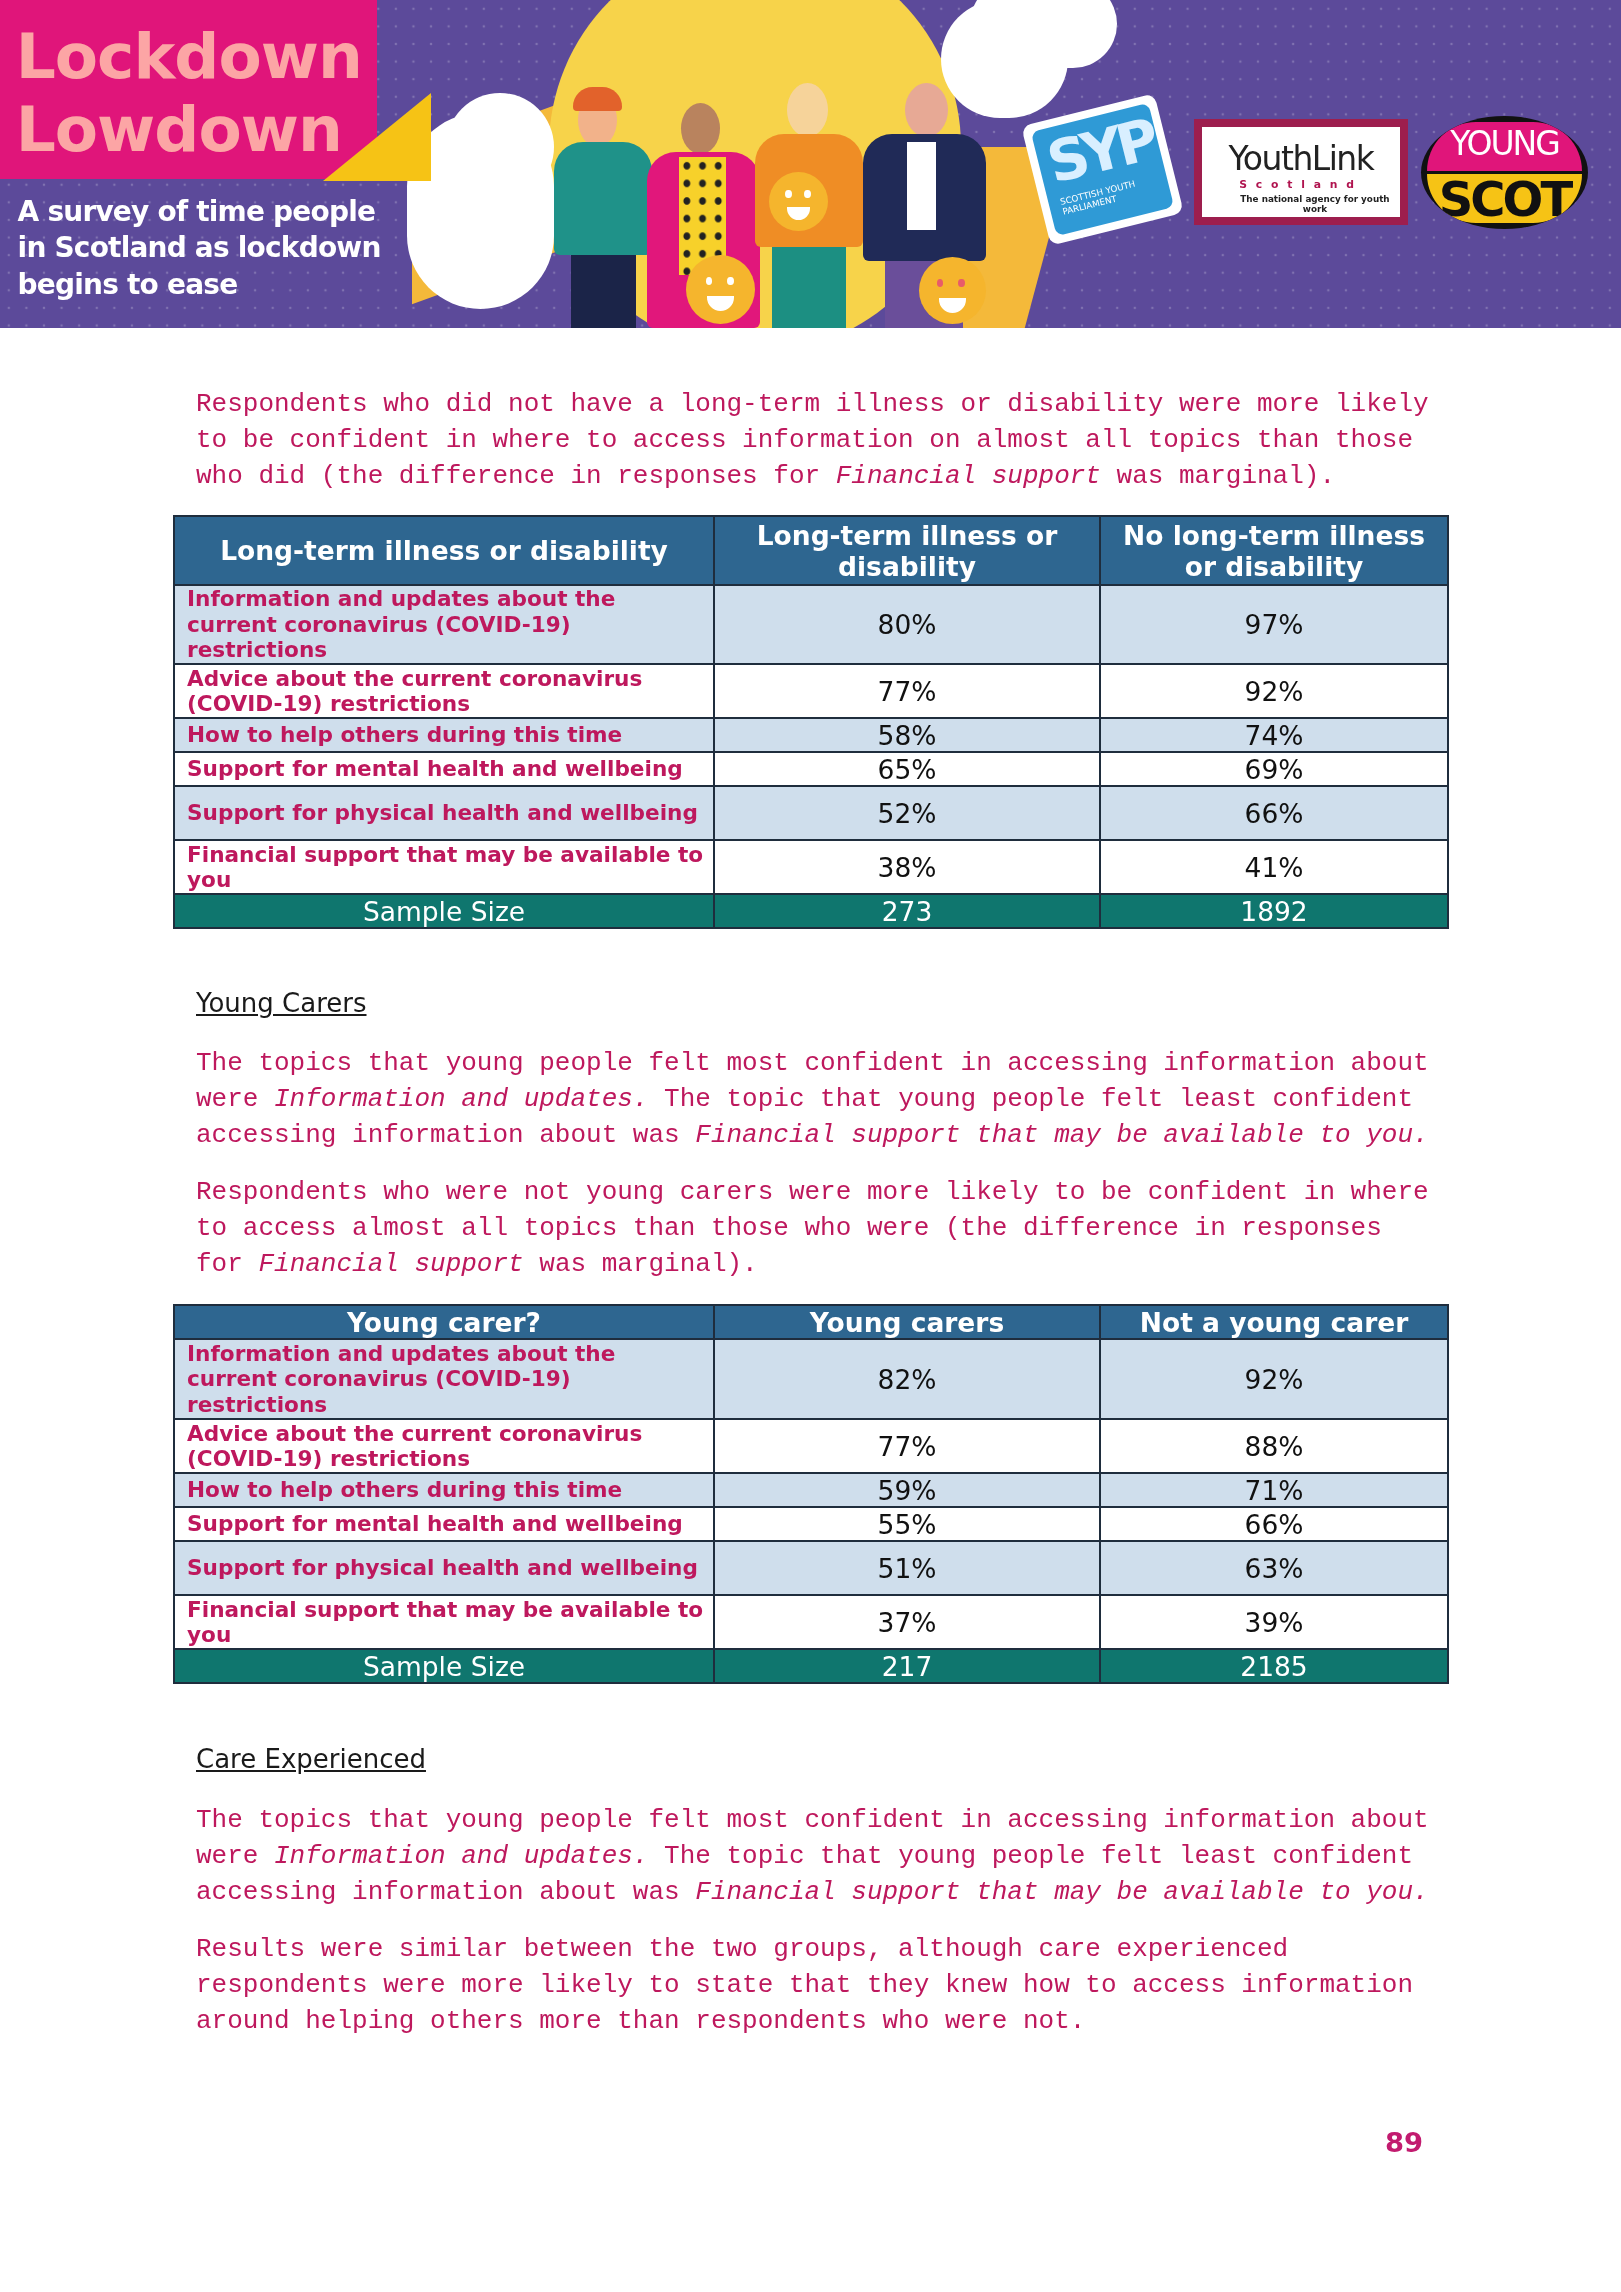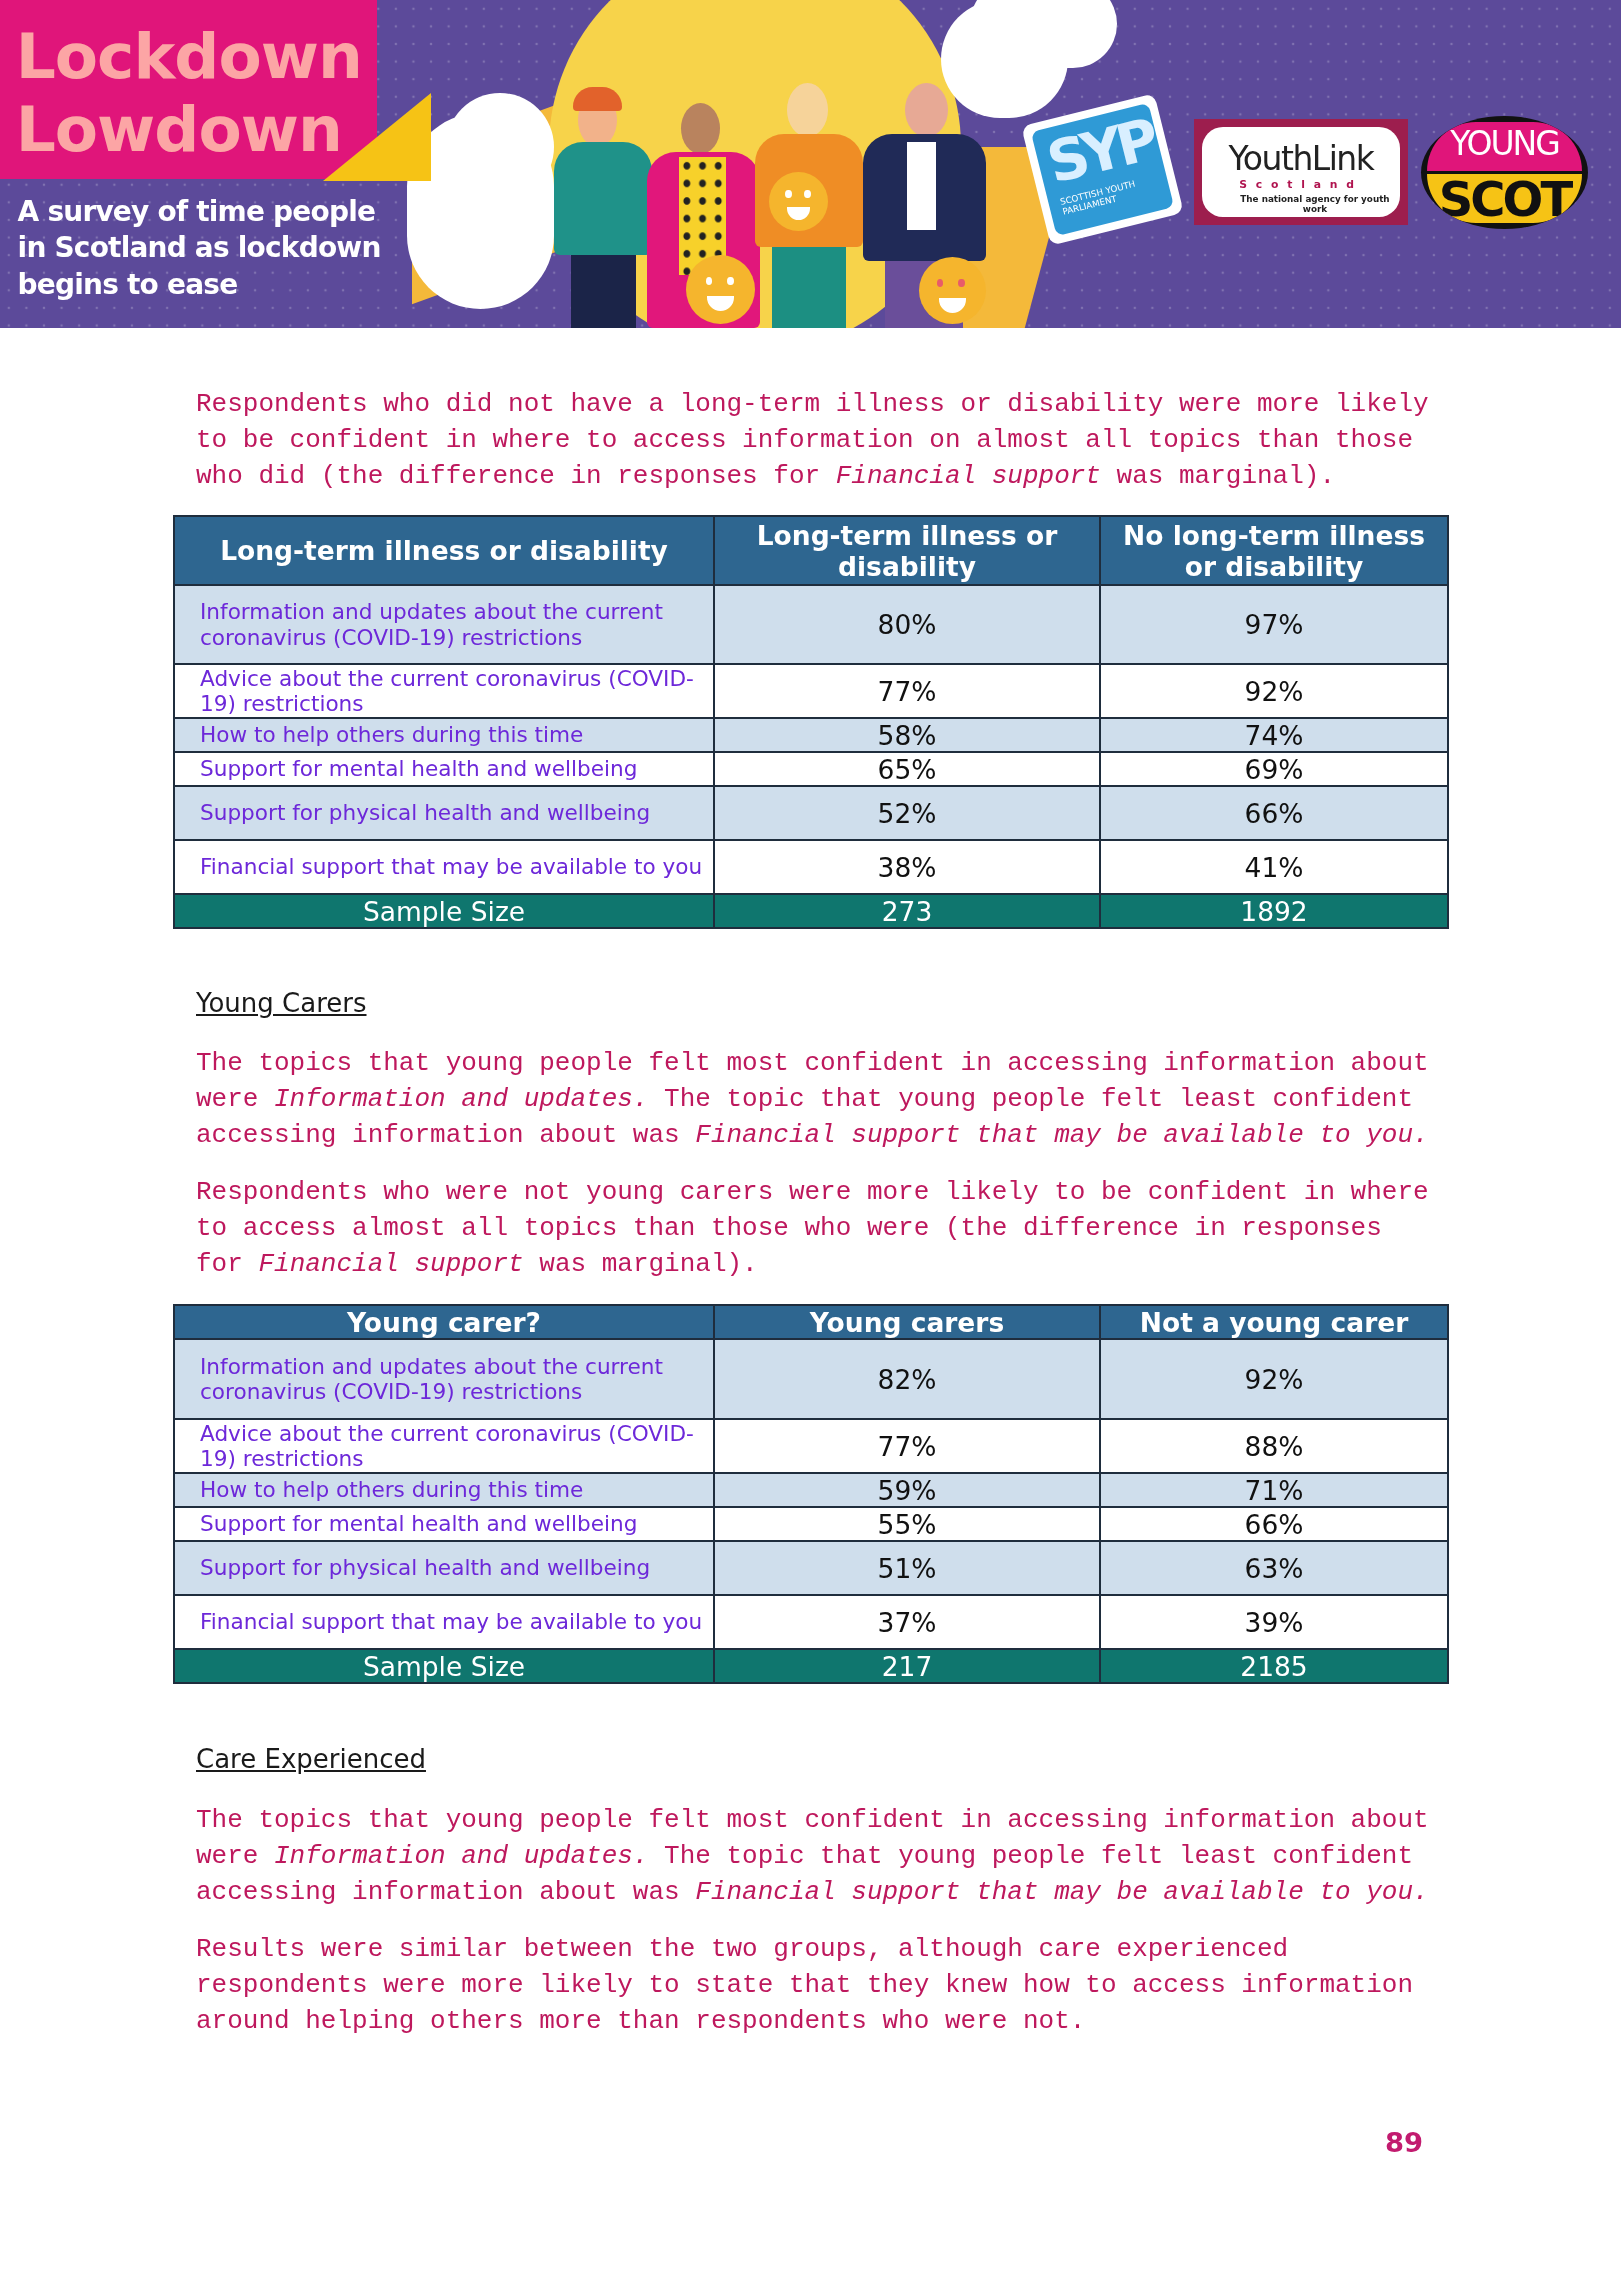--- a/index.html
+++ b/index.html
@@ -24,21 +24,21 @@
     .smiley { position:absolute; border-radius:50%; background:#f5b52d; }
     .smiley .eye { position:absolute; width:6.9px; height:8.8px; background:#fff; border-radius:50%; }
     .smiley .mouth { position:absolute; left:30%; width:40%; height:22%; border-radius:0 0 29px 29px; background:#fff; }
 
     .syp { position:absolute; left:1034px; top:108px; width:137px; height:123px; background:#ffffff; transform:rotate(-14deg); border-radius:9.8px; }
     .syp .inner { position:absolute; inset:7.8px; background:#2f9ad6; border-radius:7.8px; }
     .syp .txt { position:absolute; left:17.6px; top:9.8px; font-size:57px; font-weight:bold; color:#d9efff; font-family:"DejaVu Sans", sans-serif; letter-spacing:-5.9px; }
     .syp .sm { position:absolute; left:19.6px; top:78px; font-size:8.8px; color:#fff; font-family:"DejaVu Sans", sans-serif; }
 
     .ylink { position:absolute; left:1194px; top:119px; width:214px; height:106px; background:#9d1e4e; }
-    .ylink .inner { position:absolute; left:7.8px; top:7.8px; right:7.8px; bottom:7.8px; background:#ffffff;border-radius:21px; }
+    .ylink .inner { position:absolute; left:7.8px; top:7.8px; right:7.8px; bottom:7.8px; background:#ffffff; }
     .ylink .t1 { position:absolute; left:0; right:0; top:11.8px; text-align:center; font-size:33px; color:#222; font-family:"DejaVu Sans", sans-serif; letter-spacing:-1.5px; }
     .ylink .t2 { position:absolute; left:0; right:0; top:51px; text-align:center; font-size:10.8px; color:#b0144f; font-weight:bold; letter-spacing:8.8px; font-family:"DejaVu Sans", sans-serif; }
     .ylink .t3 { position:absolute; left:0; right:0; top:67px; text-align:center; font-size:8.8px; color:#222; font-weight:bold; font-family:"DejaVu Sans", sans-serif;padding-left:28px; }
 
     .yscot { position:absolute; left:1421px; top:116px; width:167px; height:113px; border-radius:50%; background:#111; overflow:hidden; }
     .yscot .top { position:absolute; left:5.9px; top:5.9px; right:5.9px; height:49px; background:#e0157a; border-radius:78px 78px 0 0; }
     .yscot .bot { position:absolute; left:5.9px; bottom:5.9px; right:5.9px; height:49px; background:#f6c315; border-radius:0 0 78px 78px; }
     .yscot .t1 { position:absolute; left:0; right:0; top:7.8px; text-align:center; font-size:33px; font-weight:normal; color:#fff; font-family:"DejaVu Sans", sans-serif; letter-spacing:-2px; }
     .yscot .t2 { position:absolute; left:0; right:0; top:55px; text-align:center; font-size:48px; font-weight:bold; color:#111; font-family:"DejaVu Sans", sans-serif; letter-spacing:-2.9px; }
 
@@ -47,21 +47,21 @@
     .para em { font-style:italic; }
     .heading-u { position:absolute; left:196px; font-family:"DejaVu Sans", sans-serif; font-size:26px; text-decoration:underline; color:#1a1a1a; }
 
     
     table.dt { position:absolute; left:173px; width:1274px; border-collapse:collapse; font-family:"DejaVu Sans", sans-serif; table-layout:fixed; }
     table.dt col.c1 { width:540px; }
     table.dt col.c2 { width:386px; }
     table.dt col.c3 { width:348px; }
     table.dt td, table.dt th { border:2px solid #1f2d3d; padding:0; }
     table.dt th { background:#2e6690; color:#ffffff; font-weight:bold; font-size:26.5px; text-align:center; line-height:31px; }
-    table.dt td.lbl { font-weight:normal; font-size:21.6px; line-height:25.5px; padding-left:25px; padding-right:5.9px; color:#6d28d9; vertical-align:middle; }
+    table.dt td.lbl { font-weight:bold; font-size:21.6px; line-height:25.5px; padding-left:12px; padding-right:5.9px; color:#be185d; vertical-align:middle; }
     table.dt td.val { text-align:center; font-size:26.5px; color:#111; vertical-align:middle; }
     table.dt tr.shade td { background:#cfdeec; }
     table.dt tr.plain td { background:#ffffff; }
     table.dt tr.foot td { background:#0f766e; color:#ffffff; font-size:26.5px; text-align:center; font-weight:normal; height:32px; }
 
     .page-num { position:absolute; left:1385px; top:2127px; font-family:"DejaVu Sans", sans-serif; font-weight:bold; font-size:27.4px; color:#c21b6f; }
   </style>
 </head>
 <body>
 

